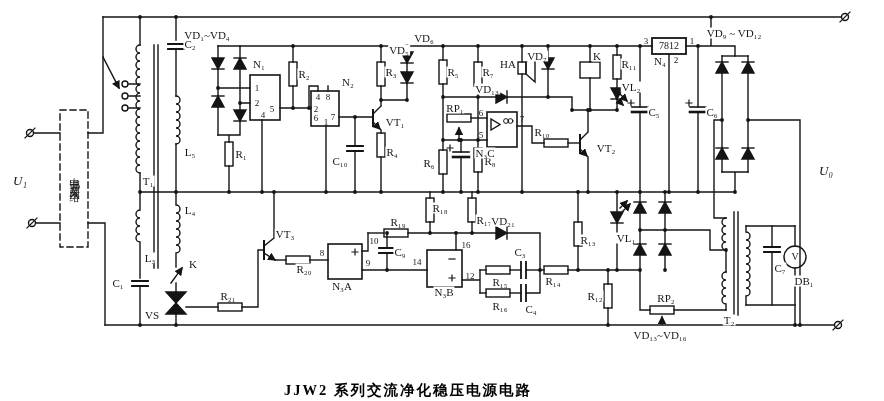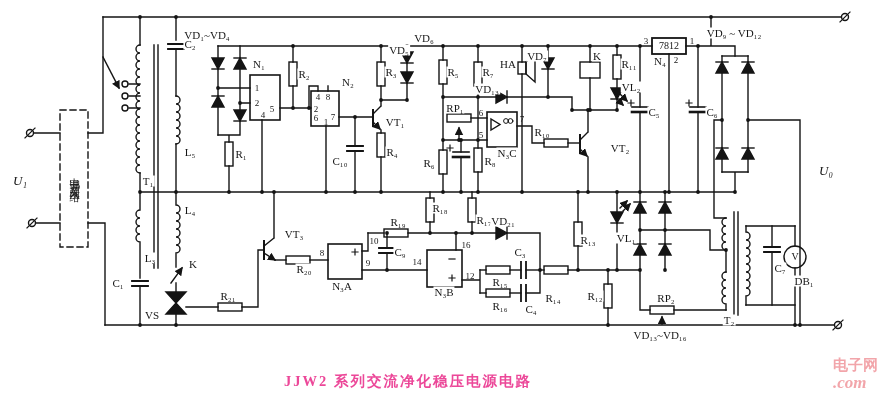--- a/index.html
+++ b/index.html
@@ -5,22 +5,22 @@
   html,body{margin:0;padding:0;background:#e8e8e8;}
   #stage{position:relative;width:884px;height:401px;background:#ffffff;overflow:hidden;
          font-family:"Liberation Serif",serif;color:#141414;}
   svg{position:absolute;left:0;top:0;}
   .lbl{position:absolute;transform:translate(-50%,-50%);font:11px "Liberation Serif",serif;
        color:#161616;white-space:nowrap;background:#fff;padding:0 1px;line-height:1;}
   .pin{font-size:9px;background:transparent;}
   .sm{font-size:10px;}
   .ital{font-style:italic;font-size:13px;}
   .vertical{writing-mode:vertical-rl;letter-spacing:3px;font-size:10.5px;background:transparent;}
-  #title{position:absolute;left:408px;top:381px;transform:translate(-50%,-50%);
-         font:bold 14.5px "Liberation Serif",serif;letter-spacing:2px;color:#ec4899;}
+  #title{position:absolute;left:408px;top:390px;transform:translate(-50%,-50%);
+         font:bold 14.5px "Liberation Serif",serif;letter-spacing:2px;color:#000000;}
   #watermark{position:absolute;right:6px;bottom:8px;display:flex;align-items:flex-start;
              color:#f0969c;opacity:.85;line-height:1;user-select:none;}
   #wm-logo{font:bold italic 32px "Liberation Sans",sans-serif;letter-spacing:1px;}
   .wm-col{display:flex;flex-direction:column;margin-left:2px;}
   #wm-site{font:bold 15px "Liberation Sans",sans-serif;}
   #wm-tld{font:bold italic 17px "Liberation Serif",serif;margin-top:-2px;}
 </style>
 </head>
 <body>
 
@@ -416,21 +416,21 @@
 <span class="lbl vertical" style="left:74px;top:178px;transform:translate(-50%,-50%)">电调开关网络</span>
 <span class="lbl" style="left:148px;top:181px">T₁</span>
 <span class="lbl" style="left:190px;top:44px">C₂</span>
 <span class="lbl" style="left:190px;top:152px">L₅</span>
 <span class="lbl" style="left:190px;top:210px">L₄</span>
 <span class="lbl" style="left:150px;top:258px">L₃</span>
 <span class="lbl" style="left:118px;top:283px">C₁</span>
 <span class="lbl" style="left:193px;top:264px">K</span>
 <span class="lbl" style="left:152px;top:315px">VS</span>
 <span class="lbl" style="left:228px;top:296px">R₂₁</span>
-<span class="lbl" style="left:294px;top:234px">VT₃</span>
+<span class="lbl" style="left:285px;top:234px">VT₃</span>
 <span class="lbl" style="left:207px;top:35px">VD₁~VD₄</span>
 <span class="lbl" style="left:259px;top:64px">N₁</span>
 <span class="lbl pin" style="left:257px;top:88px">1</span>
 <span class="lbl pin" style="left:257px;top:103px">2</span>
 <span class="lbl pin" style="left:272px;top:109px">5</span>
 <span class="lbl pin" style="left:263px;top:115px">4</span>
 <span class="lbl" style="left:241px;top:154px">R₁</span>
 <span class="lbl" style="left:304px;top:74px">R₂</span>
 <span class="lbl" style="left:348px;top:82px">N₂</span>
 <span class="lbl pin" style="left:318px;top:97px">4</span>
@@ -452,23 +452,23 @@
 <span class="lbl" style="left:490px;top:161px">R₈</span>
 <span class="lbl" style="left:508px;top:64px">HA</span>
 <span class="lbl" style="left:487px;top:89px">VD₁₃</span>
 <span class="lbl" style="left:537px;top:56px">VD₇</span>
 <span class="lbl" style="left:597px;top:56px">K</span>
 <span class="lbl" style="left:629px;top:64px">R₁₁</span>
 <span class="lbl" style="left:631px;top:87px">VL₂</span>
 <span class="lbl pin" style="left:481px;top:113px">6</span>
 <span class="lbl pin" style="left:481px;top:135px">5</span>
 <span class="lbl pin" style="left:522px;top:119px">7</span>
-<span class="lbl" style="left:507px;top:153px">N₃C</span>
+<span class="lbl" style="left:485px;top:153px">N₃C</span>
 <span class="lbl" style="left:542px;top:132px">R₁₀</span>
-<span class="lbl" style="left:620px;top:148px">VT₂</span>
+<span class="lbl" style="left:606px;top:148px">VT₂</span>
 <span class="lbl" style="left:654px;top:112px">C₅</span>
 <span class="lbl pin" style="left:646px;top:41px">3</span>
 <span class="lbl pin" style="left:692px;top:41px">1</span>
 <span class="lbl sm" style="left:669px;top:46px;background:transparent">7812</span>
 <span class="lbl" style="left:660px;top:61px">N₄</span>
 <span class="lbl pin" style="left:676px;top:60px">2</span>
 <span class="lbl" style="left:712px;top:112px">C₆</span>
 <span class="lbl" style="left:734px;top:33px">VD₉ ~ VD₁₂</span>
 <span class="lbl ital" style="left:826px;top:170px">U₀</span>
 <span class="lbl pin" style="left:322px;top:253px">8</span>
@@ -482,33 +482,29 @@
 <span class="lbl" style="left:484px;top:220px">R₁₇</span>
 <span class="lbl" style="left:503px;top:221px">VD₂₁</span>
 <span class="lbl pin" style="left:417px;top:262px">14</span>
 <span class="lbl pin" style="left:466px;top:245px">16</span>
 <span class="lbl pin" style="left:470px;top:276px">12</span>
 <span class="lbl" style="left:444px;top:292px">N₃B</span>
 <span class="lbl" style="left:500px;top:282px">R₁₅</span>
 <span class="lbl" style="left:500px;top:306px">R₁₆</span>
 <span class="lbl" style="left:520px;top:252px">C₃</span>
 <span class="lbl" style="left:531px;top:309px">C₄</span>
-<span class="lbl" style="left:553px;top:298px">R₁₄</span>
+<span class="lbl" style="left:553px;top:281px">R₁₄</span>
 <span class="lbl" style="left:588px;top:240px">R₁₃</span>
 <span class="lbl" style="left:595px;top:296px">R₁₂</span>
 <span class="lbl" style="left:626px;top:238px">VL₁</span>
 <span class="lbl" style="left:666px;top:298px">RP₂</span>
 <span class="lbl" style="left:660px;top:335px">VD₁₃~VD₁₆</span>
 <span class="lbl" style="left:729px;top:320px">T₂</span>
 <span class="lbl" style="left:780px;top:268px">C₇</span>
 <span class="lbl sm" style="left:795px;top:257px;background:transparent">V</span>
 <span class="lbl" style="left:804px;top:281px">DB₁</span>
 
 <div id="title">JJW2 系列交流净化稳压电源电路</div>
 
 <div id="watermark">
-  <span class="wm-col">
-    <span id="wm-site">电子网</span>
-    <span id="wm-tld">.com</span>
-  </span>
 </div>
 
 </div>
 
 </body></html>

